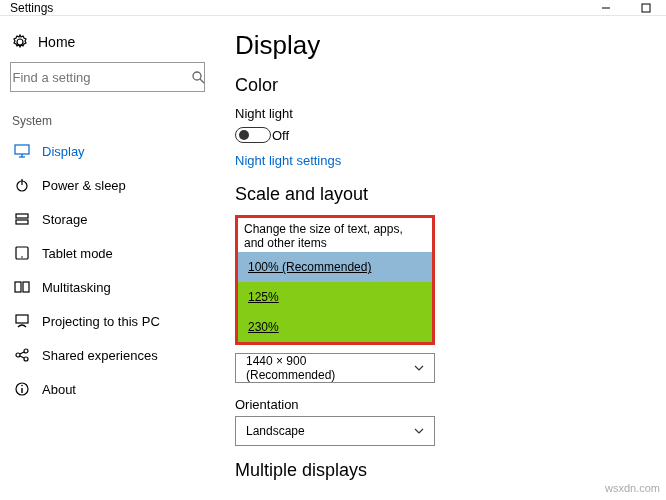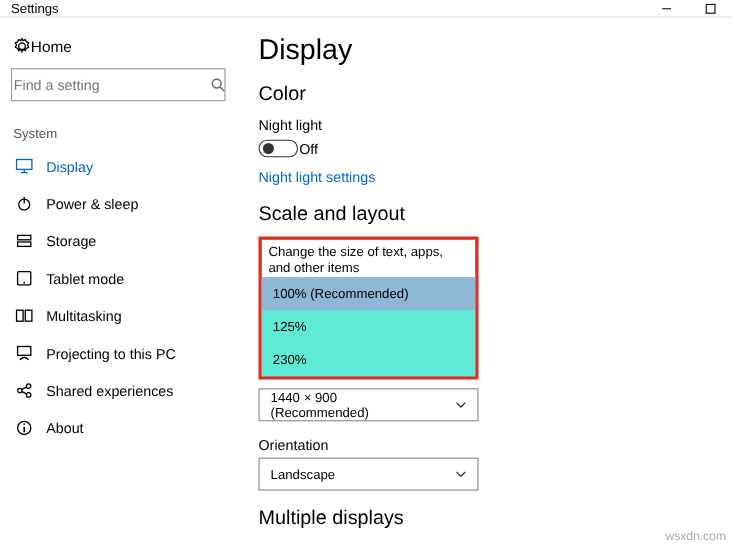--- a/index.html
+++ b/index.html
@@ -28,21 +28,21 @@
     width: 40px; height: 30px;
     display: flex; align-items: center; justify-content: center;
     font-size: 12px; color: #000;
   }
   .content { display: flex; height: calc(100% - 30px); }
   .sidebar {
     width: 215px;
     padding: 10px 10px 0 10px;
   }
   .home {
-    display: flex; align-items: center; 
+    display: flex; align-items: center; gap: 10px;
     padding: 8px 2px 12px 2px;
     font-size: 14px;
   }
   .search {
     display: flex; align-items: center;
     border: 1px solid #999;
     height: 30px;
     padding: 0 8px;
     justify-content: center;
     color: #666;
@@ -83,21 +83,21 @@
     background: #333; top: 2px; left: 3px;
   }
   .link { color: #0066cc; font-size: 13px; margin: 4px 0 16px 0; cursor: pointer; }
   .highlight-box {
     border: 3px solid #d93025;
     width: 200px;
     padding: 0;
     margin-bottom: 8px;
   }
   .hl-label { font-size: 12px; padding: 4px 6px 2px 6px; }
-  .options { background: #5eead4; }
+  .options { background: #84cc16; text-decoration: underline; }
   .option { padding: 8px 10px; font-size: 12px; }
   .option.selected { background: #8fb7d6; }
   .select {
     border: 1px solid #888;
     width: 200px;
     height: 30px;
     display: flex; align-items: center; justify-content: space-between;
     padding: 0 10px;
     font-size: 12px;
     margin: 4px 0 14px 0;

